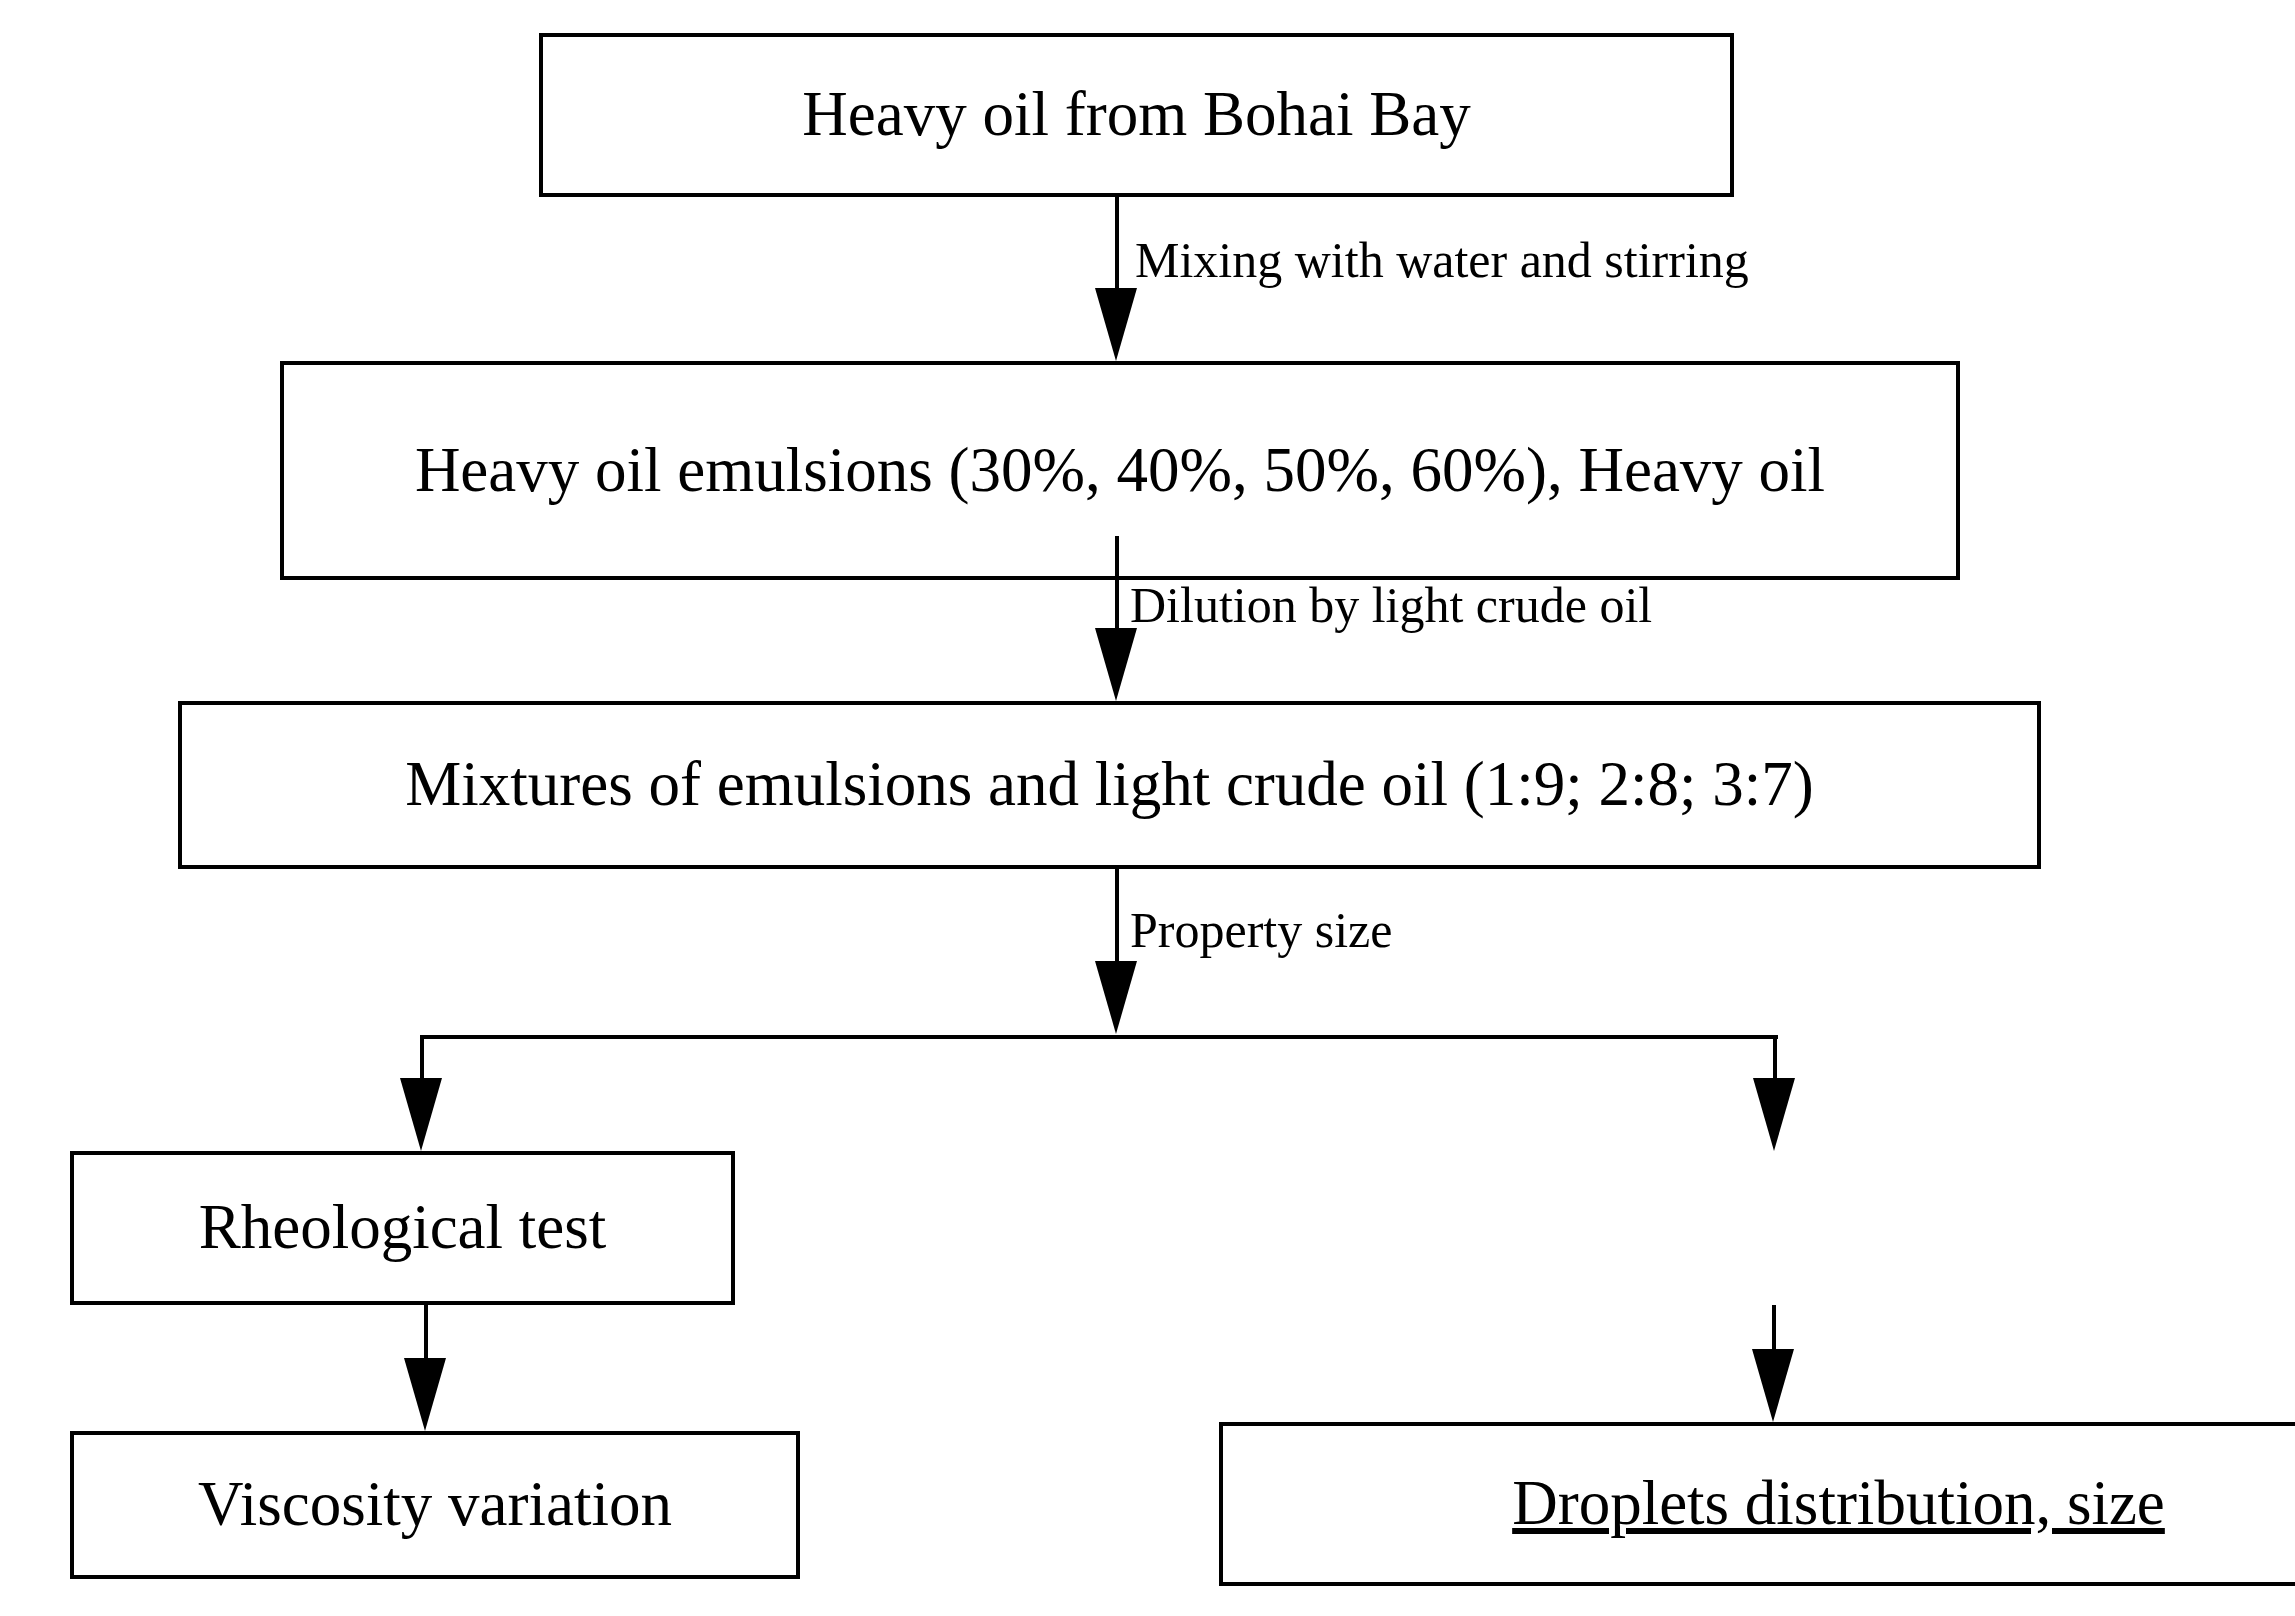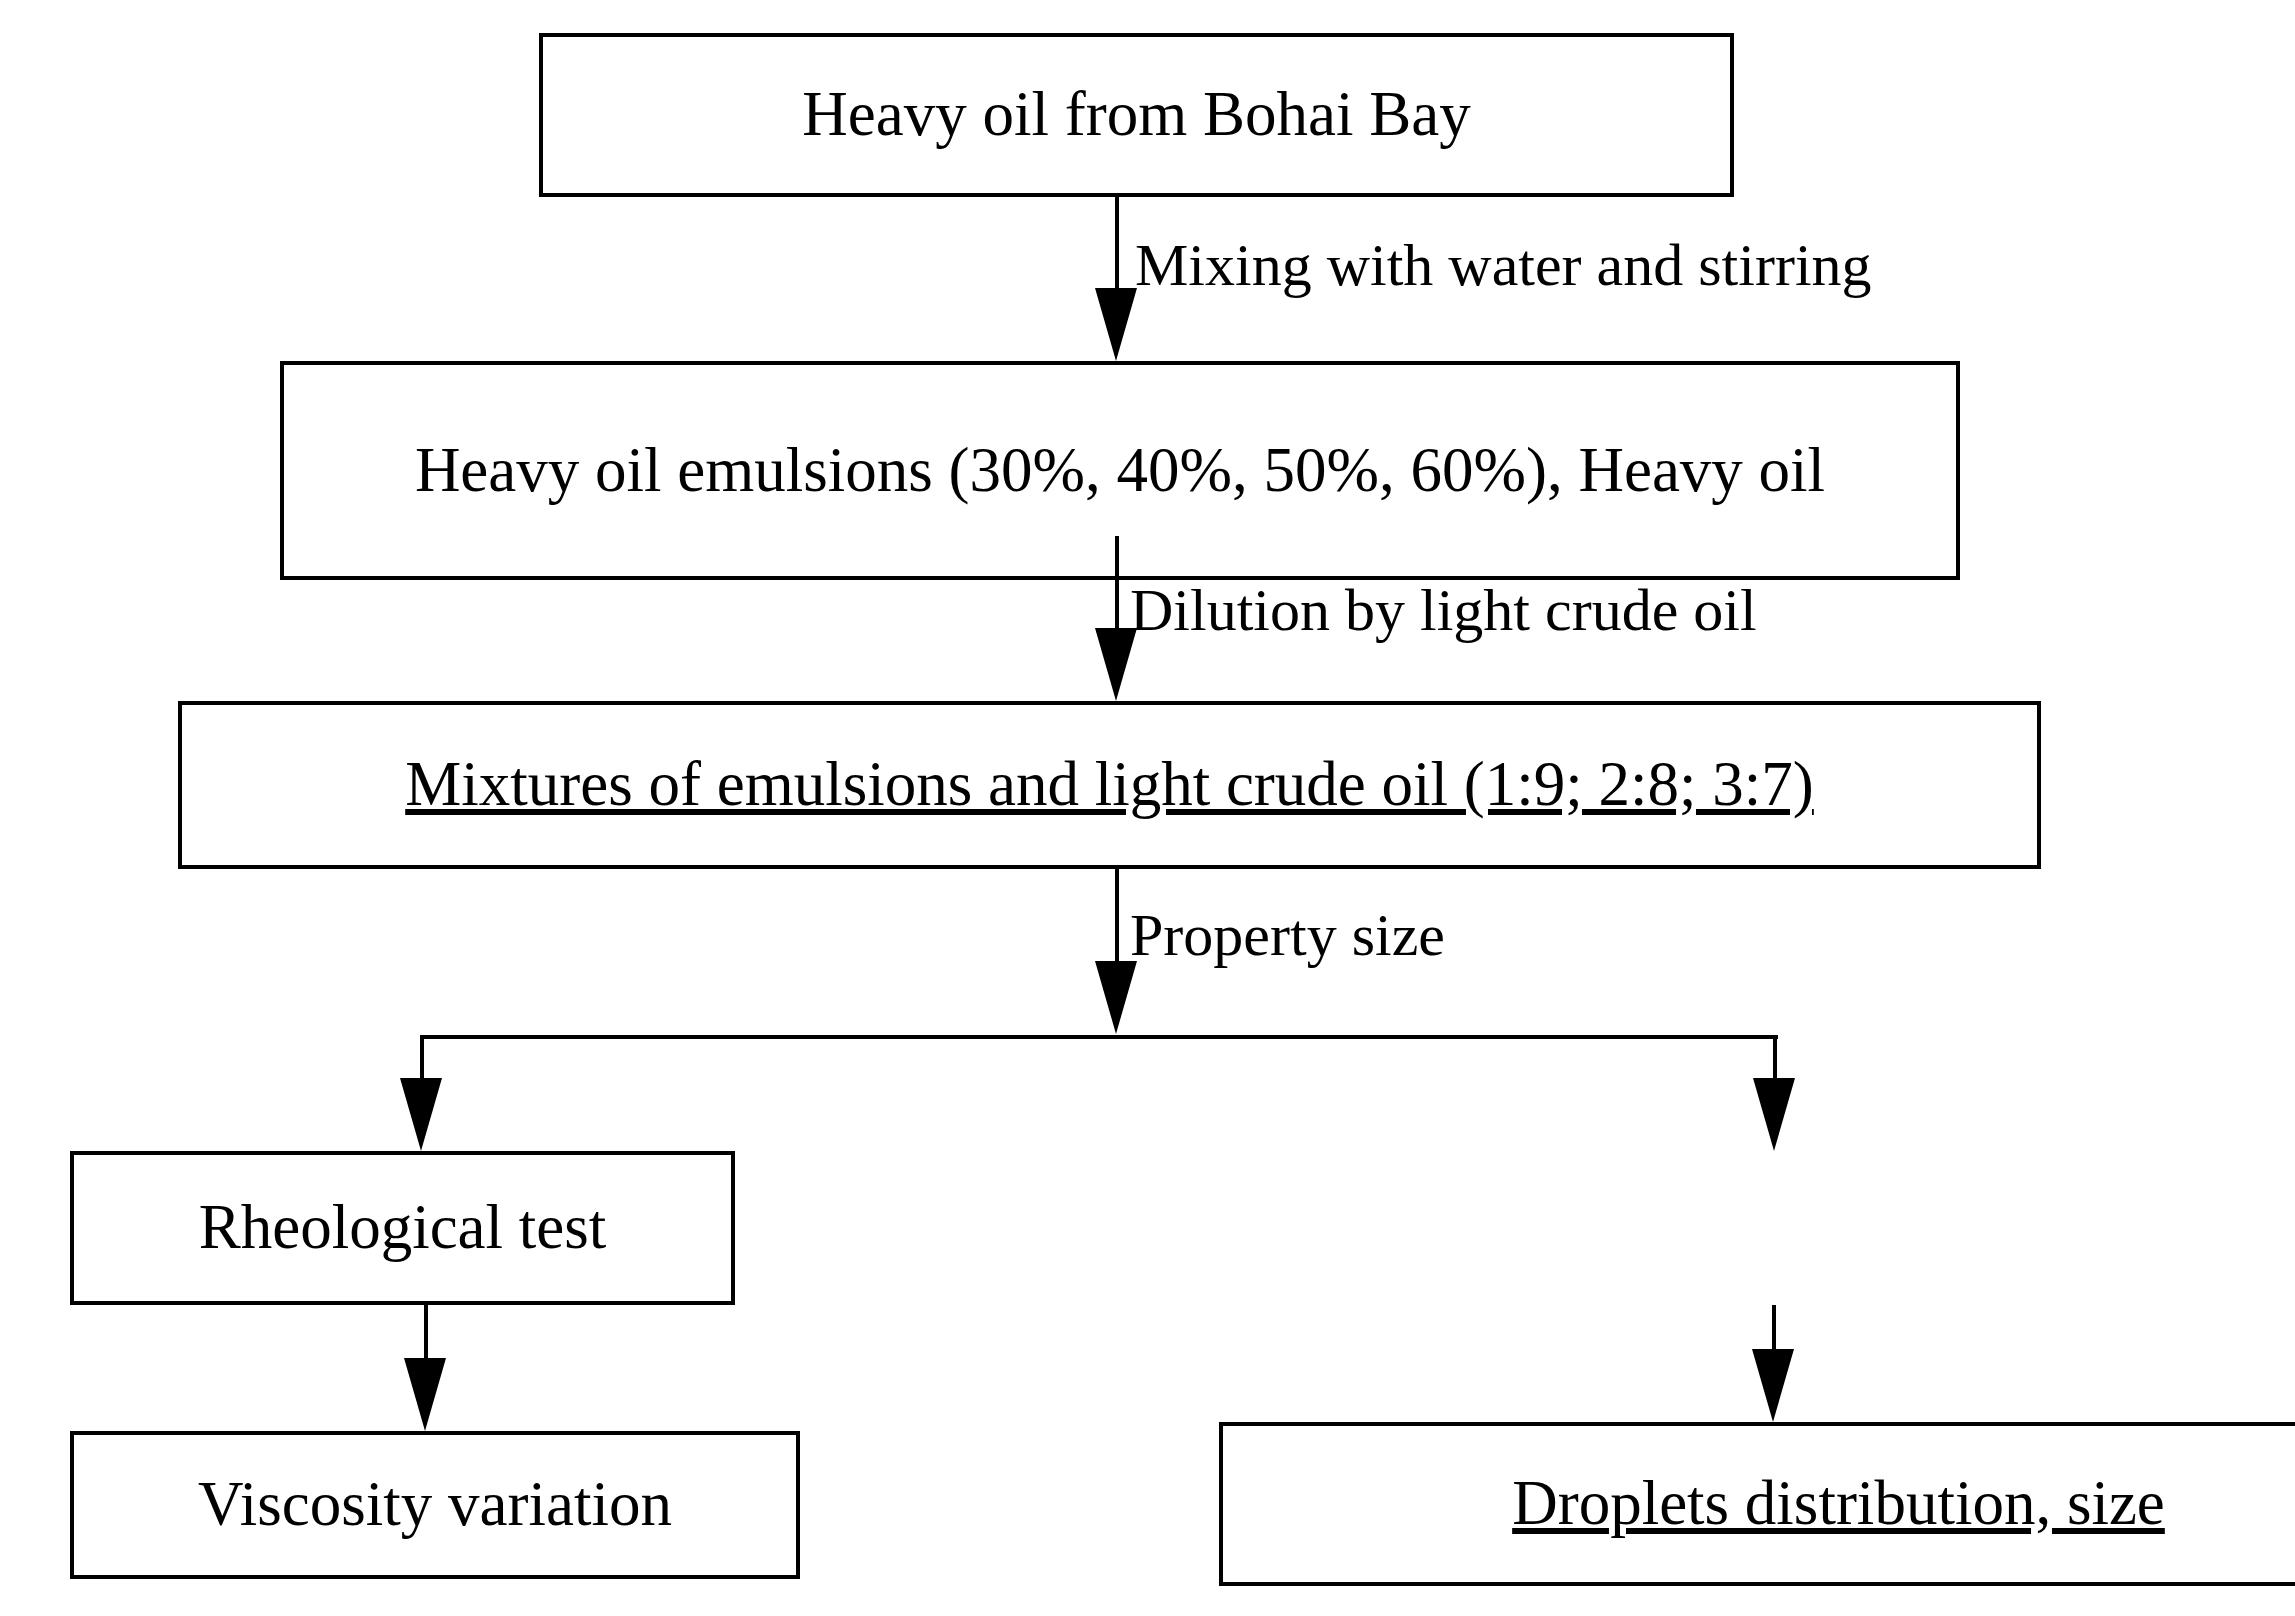--- a/index.html
+++ b/index.html
@@ -43,21 +43,21 @@
   .arrowhead {
     position: absolute;
     width: 0;
     height: 0;
     border-left: 21.6px solid transparent;
     border-right: 21.6px solid transparent;
     border-top: 73px solid #000000;
   }
   .edge-label {
     position: absolute;
-    font-size: 60px;
+    font-size: 50px;
     line-height: 1.0;
     white-space: nowrap;
   }
 </style>
 </head>
 <body>
 
 <div id="canvas">
 
   <div class="node" style="left:499px; top:33px; width:1195px; height:164px;">
@@ -69,21 +69,21 @@
   <div class="edge-label" style="left:1095px; top:235px;">Mixing with water and stirring</div>
 
   <div class="node" style="left:240px; top:361px; width:1680px; height:219px;">
     <span>Heavy oil emulsions (30%, 40%, 50%, 60%), Heavy oil</span>
   </div>
 
   <div class="vline" style="left:1075px; top:536px; height:93px;"></div>
   <div class="arrowhead" style="left:1055px; top:628px;"></div>
   <div class="edge-label" style="left:1090px; top:580px;">Dilution by light crude oil</div>
 
-  <div class="node" style="left:138px; top:701px; width:1863px; height:168px;text-decoration:underline;">
+  <div class="node" style="left:138px; top:701px; width:1863px; height:168px;">
     <span>Mixtures of emulsions and light crude oil (1:9; 2:8; 3:7)</span>
   </div>
 
   <div class="vline" style="left:1075px; top:869px; height:97px;"></div>
   <div class="arrowhead" style="left:1055px; top:961px;"></div>
   <div class="edge-label" style="left:1090px; top:905px;">Property size</div>
 
   <div class="hline" style="left:380px; top:1035px; width:1358px;"></div>
 
   <div class="vline" style="left:380px; top:1035px; height:47px;"></div>

